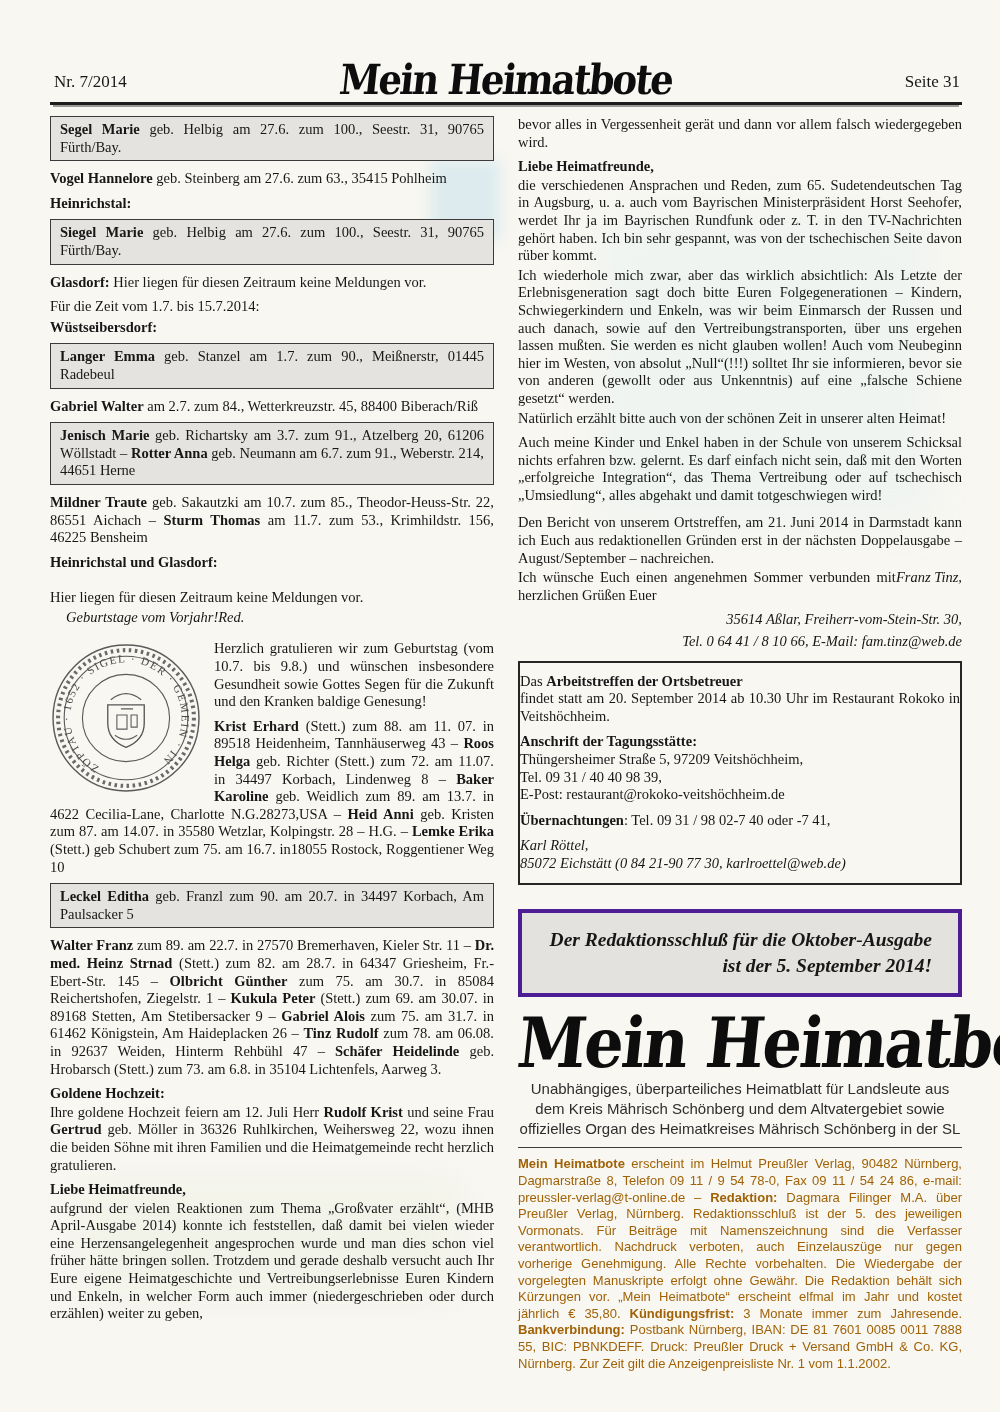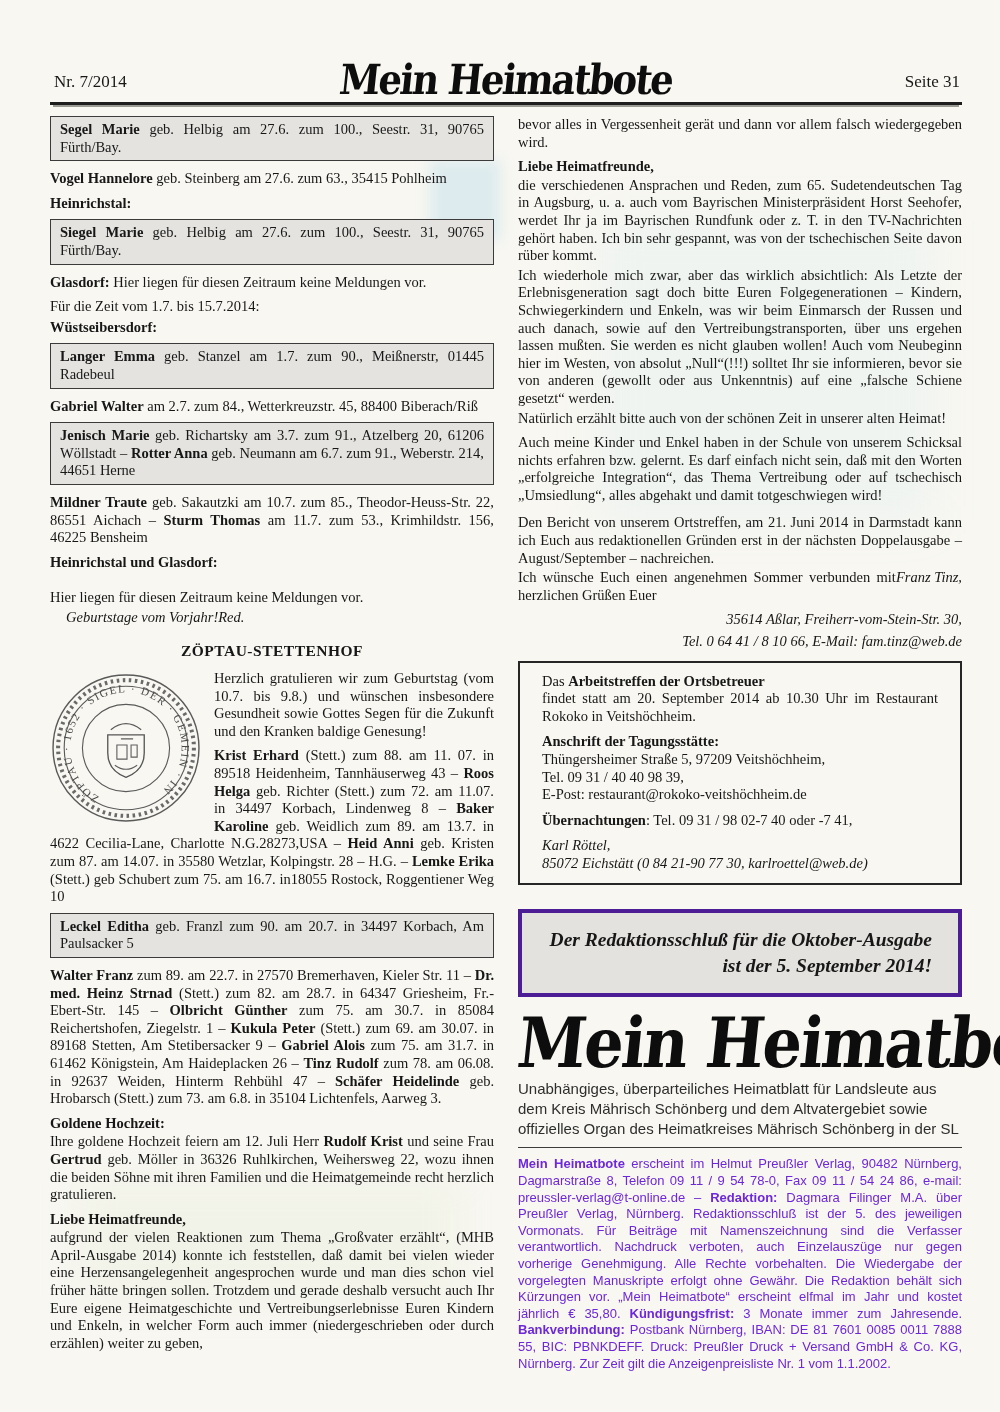--- a/index.html
+++ b/index.html
@@ -34,33 +34,33 @@
   .greybox{background:#e4e3df;border:1.6px solid #3b3b3b;padding:4px 9px;margin:0 0 9px 0;}
   .head{font-weight:bold;margin:2px 0 5px 0;}
   .redline{display:flex;justify-content:flex-start;font-style:italic;margin:0 0 14px 16px;}
   .center-head{text-align:center;font-weight:bold;font-size:15.5px;letter-spacing:.5px;margin:16px 0 10px 0;}
   .sealwrap{margin:0 0 4px 0;}
   .seal{float:left;width:152px;height:152px;margin:2px 12px 4px 0;}
   .sig{ text-align:right;font-style:italic;margin:0 0 4px 0;}
   .wunschline{margin:0;}
   .wunschline .signame{float:right;font-style:italic;}
 
-  .bigbox{border:2px solid #262626;padding:10px 22px;margin:10px 0 0 0;}
+  .bigbox{border:2px solid #262626;padding:10px 0;margin:10px 0 0 0;}
   .bigbox p{margin:0;}
   .bigbox .gap{height:8px;}
   .deadline{background:#e3e2de;border:4px solid #4c1d95;margin:24px 0 0 0;
      padding:14px 26px;text-align:right;font-weight:bold;font-style:italic;
      font-size:19.5px;line-height:26px;}
   .masthead2{margin:18px 0 6px 0;text-align:center;font-size:62px;line-height:.95;
      white-space:nowrap;}
   .subtitle{font-family:"Liberation Sans", sans-serif;font-size:15px;line-height:20px;
-     text-align:left;color:#2e2e2e;margin:6px 0 8px 0;}
+     text-align:center;color:#2e2e2e;margin:6px 0 8px 0;}
   .rule{border:0;border-top:1.5px solid #3c3c3c;margin:0 0 8px 0;}
   .impressum{font-family:"Liberation Sans", sans-serif;font-size:13px;line-height:16.6px;
-     text-align:justify;color:#6d28d9;}
+     text-align:justify;color:#a16207;}
   svg text{font-family:"Liberation Serif", serif;}
 </style>
 </head>
 <body>
 
 <div class="page">
   <div class="artifact a1"></div>
   <div class="artifact a2"></div>
   <div class="artifact a3"></div>
 
@@ -92,21 +92,20 @@
           <p style="margin:0"><span class="b">Jenisch Marie</span><span> geb. Richartsky am 3.7. zum 91., Atzelberg 20, 61206 Wöllstadt – </span><span class="b">Rotter Anna</span><span> geb. Neumann am 6.7. zum 91., Weberstr. 214, 44651 Herne</span></p>
         </div>
       <p><span class="b">Mildner Traute</span><span> geb. Sakautzki am 10.7. zum 85., Theodor-Heuss-Str. 22, 86551 Aichach – </span><span class="b">Sturm Thomas</span><span> am 11.7. zum 53., Krimhildstr. 156, 46225 Bensheim</span></p>
       <p class="head" style="margin-bottom:18px">Heinrichstal und Glasdorf:</p>
       <p style="margin-bottom:2px">Hier liegen für diesen Zeitraum keine Meldungen vor.</p>
       <div class="redline">
         <span>Geburtstage vom Vorjahr!</span>
         <span>Red.</span>
       </div>
 
-      <div class="center-head">ZÖPTAU-STETTENHOF</div>
 
       <div class="sealwrap">
         <svg class="seal" viewBox="0 0 150 150">
           <defs>
             <path id="sealArc" d="M75,130 A55,55 0 1 1 75.01,130" fill="none"></path>
           </defs>
           <circle cx="75" cy="75" r="72" fill="none" stroke="#5a5a5a" stroke-width="1.4"></circle>
           <circle cx="75" cy="75" r="67" fill="none" stroke="#6a6a6a" stroke-width="4" stroke-dasharray="2.5 3.5"></circle>
           <circle cx="75" cy="75" r="61" fill="none" stroke="#5a5a5a" stroke-width="1.1"></circle>
           <circle cx="75" cy="75" r="43" fill="none" stroke="#5a5a5a" stroke-width="1.1"></circle>

